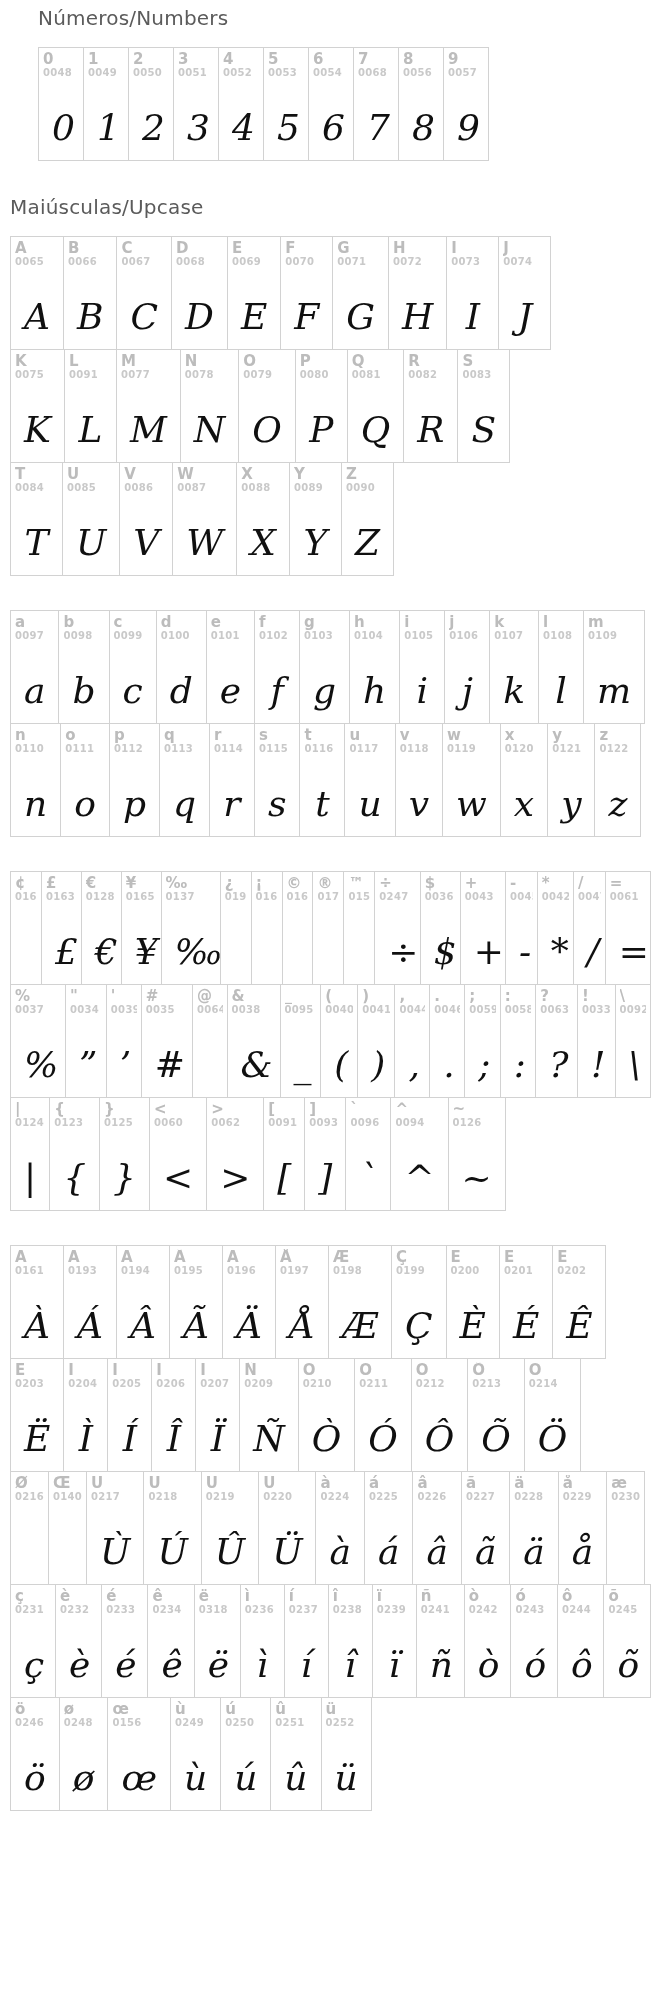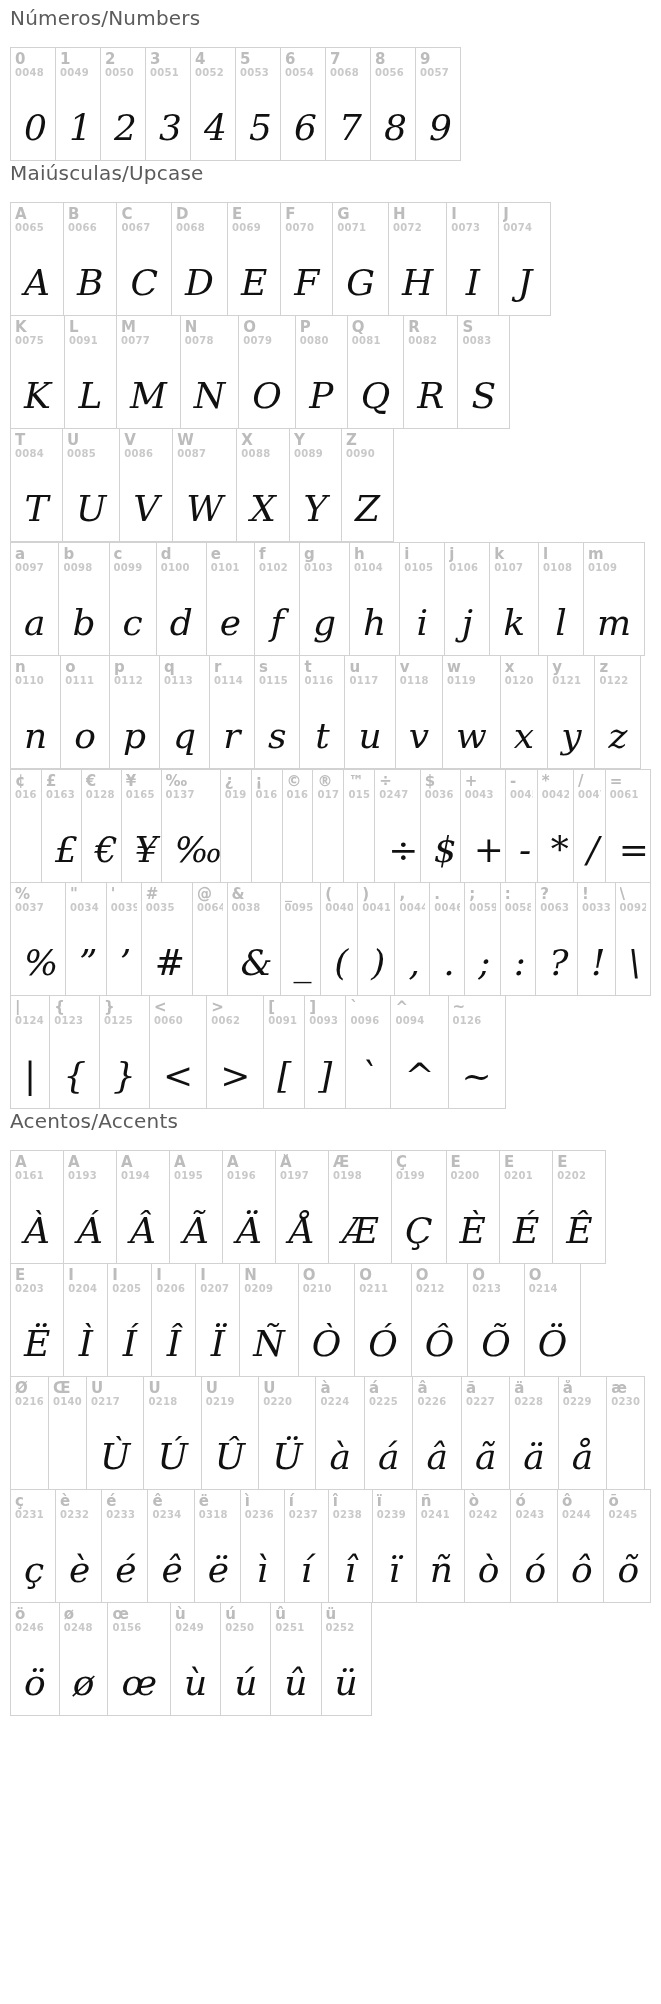--- a/index.html
+++ b/index.html
@@ -5,22 +5,22 @@
   html, body { margin: 0; padding: 0; }
   body {
     width: 661px;
     min-height: 2004px;
     background: #ffffff;
     font-family: "DejaVu Sans", "Liberation Sans", sans-serif;
     box-sizing: border-box;
     padding: 6px 10px 20px 10px;
     overflow-x: hidden;
   }
-  .spec-section { }
-  .spec-section:first-child { margin-top: 0; }
+  .spec-section { margin-top: 34px; }
+  .spec-section:first-child { margin-top: 0; margin-left: 28px; }
   .section-title {
     font-size: 20px;
     font-weight: 400;
     color: #5b5b5b;
     margin: 0 0 17px 0;
     letter-spacing: 0.2px;
     font-family: "DejaVu Sans", sans-serif;
   }
   .rows { display: block; }
   .row { display: flex; align-items: stretch; }
@@ -636,21 +636,20 @@
           </div>
           <div class="cell">
             <div class="cell-label">~</div>
             <div class="cell-code">0126</div>
             <div class="cell-glyph">~</div>
           </div>
         </div>
       </div>
     </section>
     <section class="spec-section sec-accents">
-      <h2 class="section-title">Acentos/Accents</h2>
       <div class="rows">
         <div class="row">
           <div class="cell">
             <div class="cell-label">À</div>
             <div class="cell-code">0161</div>
             <div class="cell-glyph">À</div>
           </div>
           <div class="cell">
             <div class="cell-label">Á</div>
             <div class="cell-code">0193</div>

